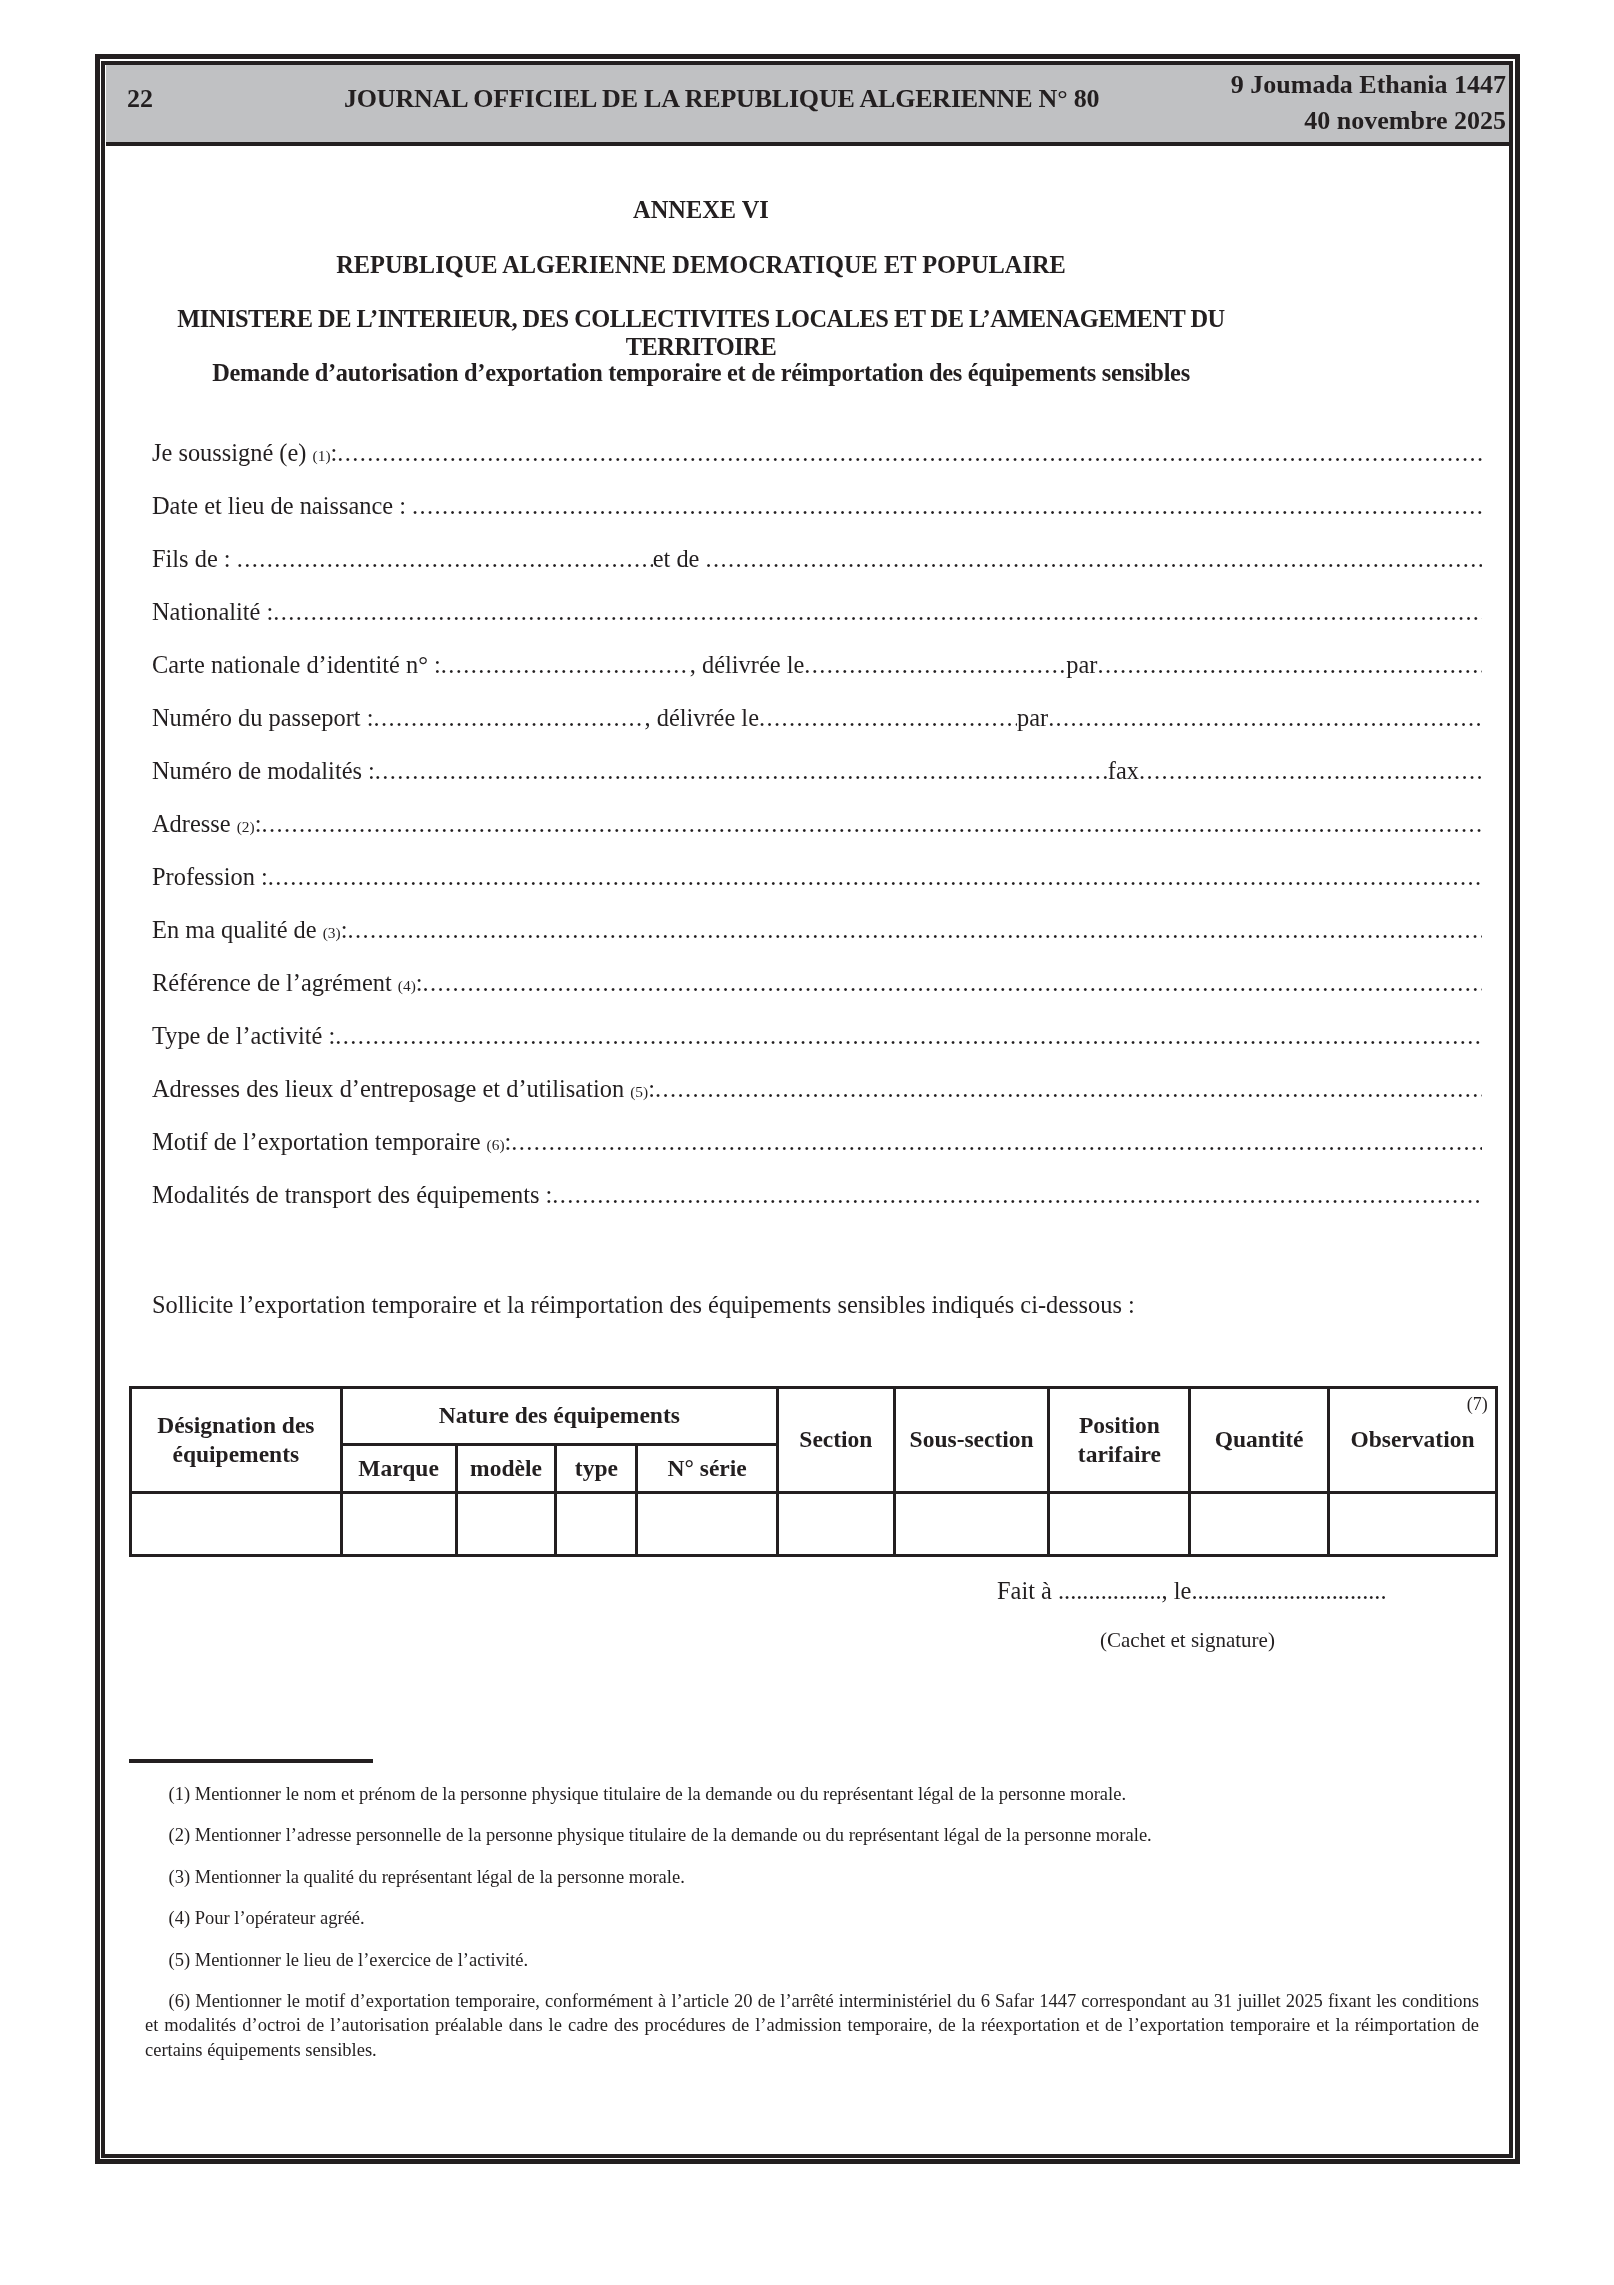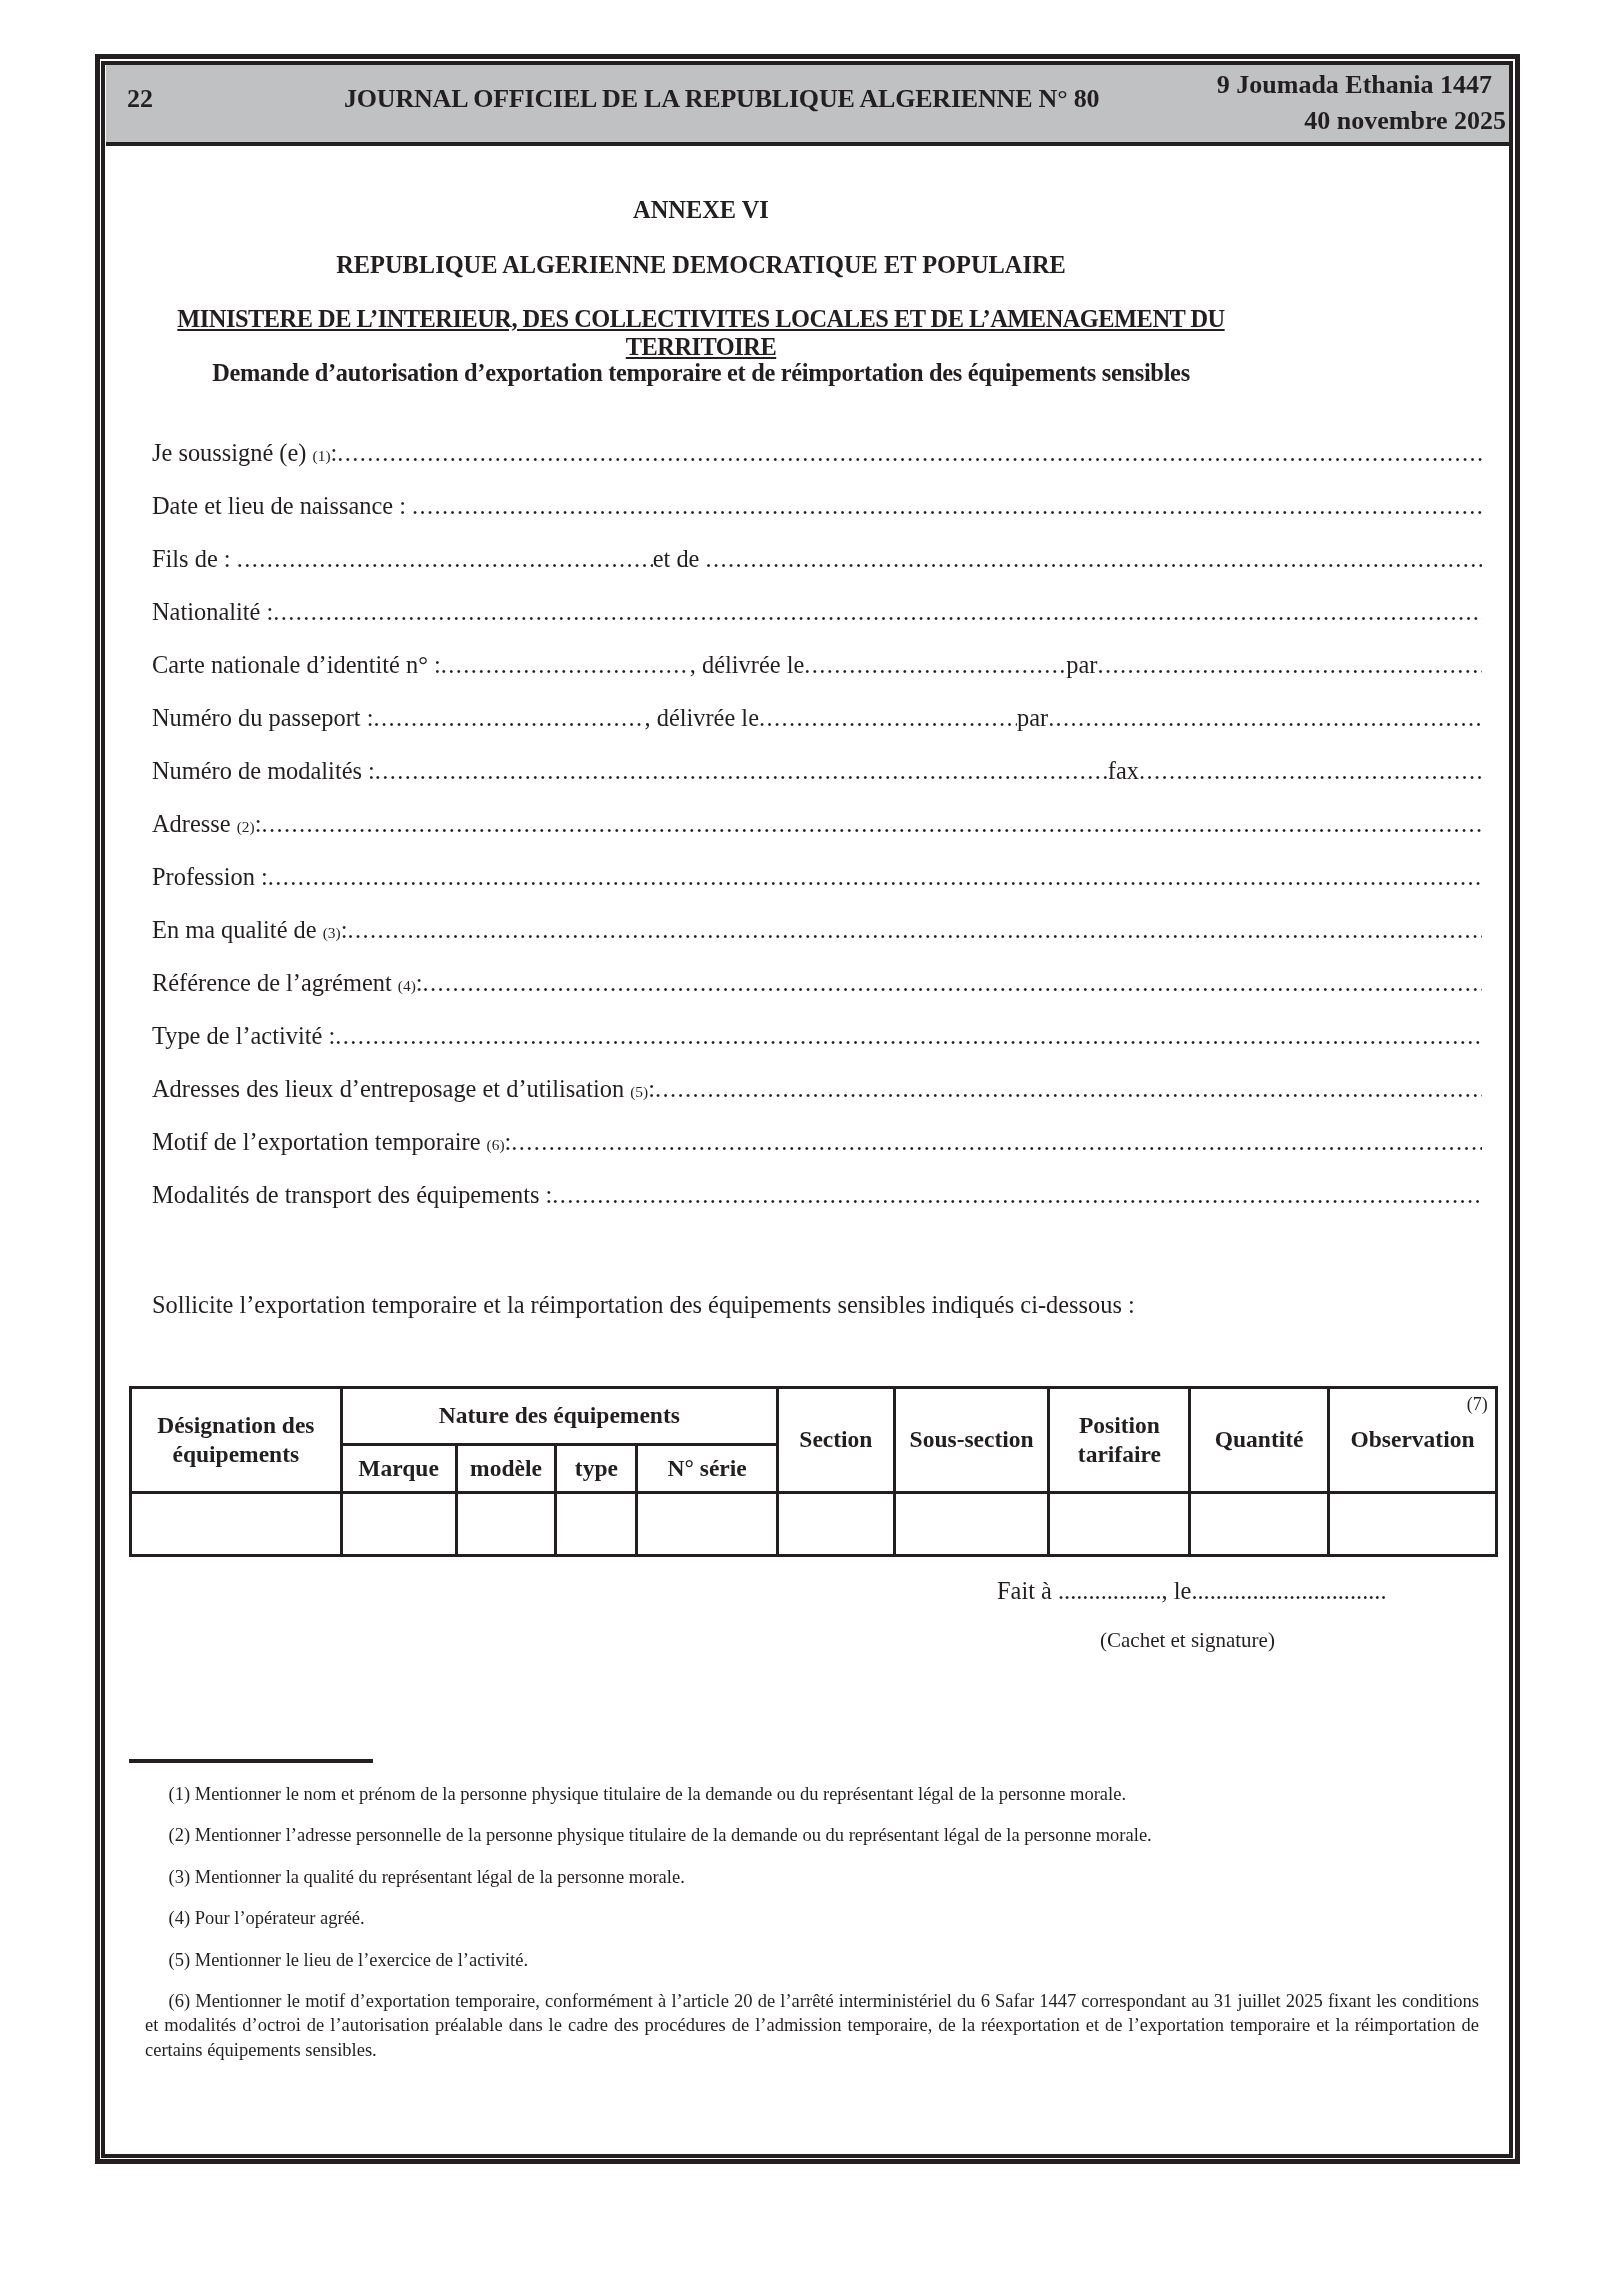--- a/index.html
+++ b/index.html
@@ -8,27 +8,27 @@
 
   .frame-outer { position: absolute; left: 95px; top: 54px; width: 1425px; height: 2110px;
                  border: 5.4px solid #231f20; box-sizing: border-box; }
   .frame-inner { position: absolute; left: 101px; top: 61px; width: 1412px; height: 2097px;
                  border: 4.5px solid #231f20; box-sizing: border-box; }
 
   .header-band { position: absolute; left: 106px; top: 65px; width: 1403px; height: 81px;
                  background: #c0c1c3; border-bottom: 4.5px solid #231f20; box-sizing: border-box; }
   .hdr-page { position: absolute; left: 127px; top: 84px; font-size: 26px; font-weight: bold; }
   .hdr-title { position: absolute; left: 344px; top: 84px; font-size: 26px; font-weight: bold; letter-spacing: -0.2px; }
-  .hdr-date1 { position: absolute; right: 123px; top: 70px; font-size: 26px; font-weight: bold; text-align: right; }
+  .hdr-date1 { position: absolute; right: 109px; top: 70px; font-size: 26px; font-weight: bold; text-align: right; }
   .hdr-date2 { position: absolute; right: 109px; top: 106px; font-size: 26px; font-weight: bold; text-align: right; }
 
   .center { position: absolute; left: 106px; width: 1190px; text-align: center; font-weight: bold; }
   .t-annexe { top: 196px; font-size: 24.4px; }
   .t-rep { top: 251px; font-size: 24.4px; }
-  .t-min { top: 305px; font-size: 24.4px; letter-spacing: -0.5px; text-decoration: underline; }
+  .t-min { top: 305px; font-size: 24.4px; letter-spacing: -0.5px; }
   .t-dem { top: 359px; font-size: 24.4px; letter-spacing: -0.3px; }
 
   .fields { position: absolute; left: 152px; top: 436px; width: 1330px; }
   .field-line { height: 53px; line-height: 34px; font-size: 24.4px; display: flex; align-items: baseline; white-space: nowrap; overflow: hidden; }
   .field-line .lbl { flex: 0 0 auto; }
   .field-line .dots { flex: 1 1 auto; overflow: hidden; white-space: nowrap; letter-spacing: 1.4px; }
   .field-line .dots::after { content: "........................................................................................................................................................................................................................................................................................"; }
   .field-line .dots.fixed { flex: 0 0 auto; }
   .field-line sup { font-size: 15.4px; vertical-align: 9px; line-height: 0; }
   .field-line .plain { flex: 0 0 auto; }

